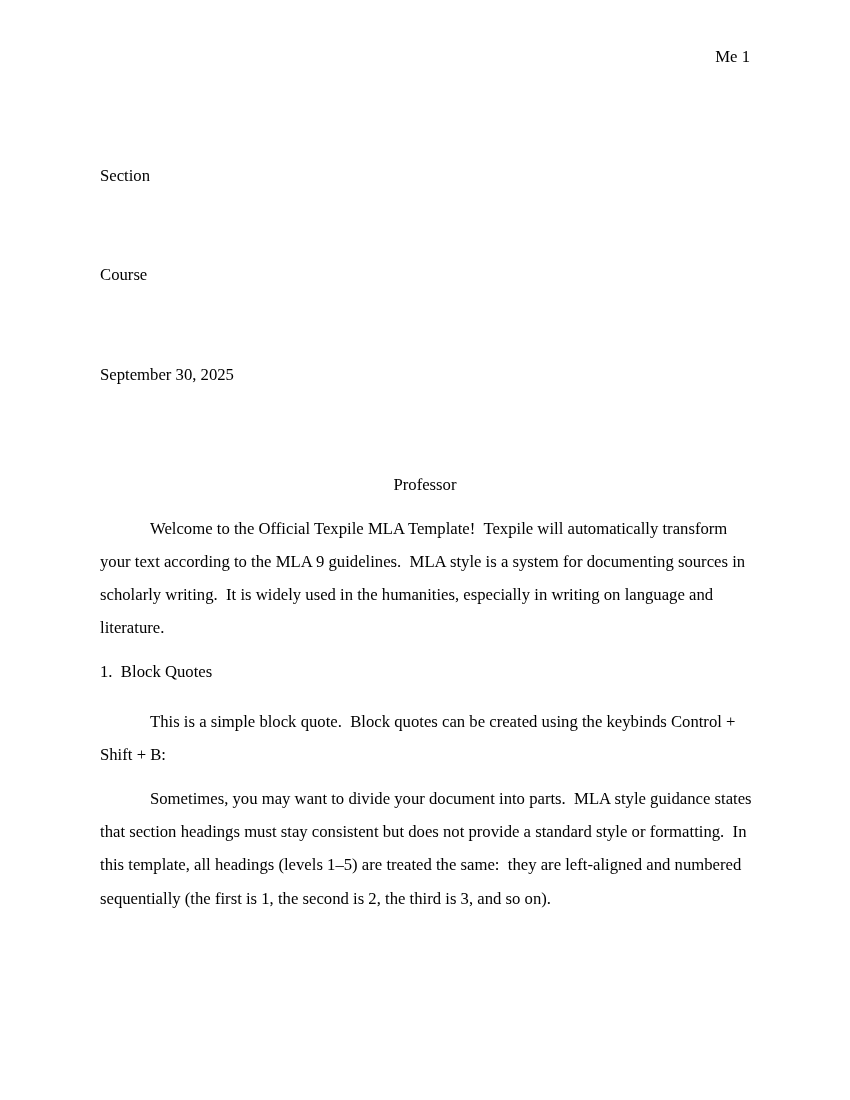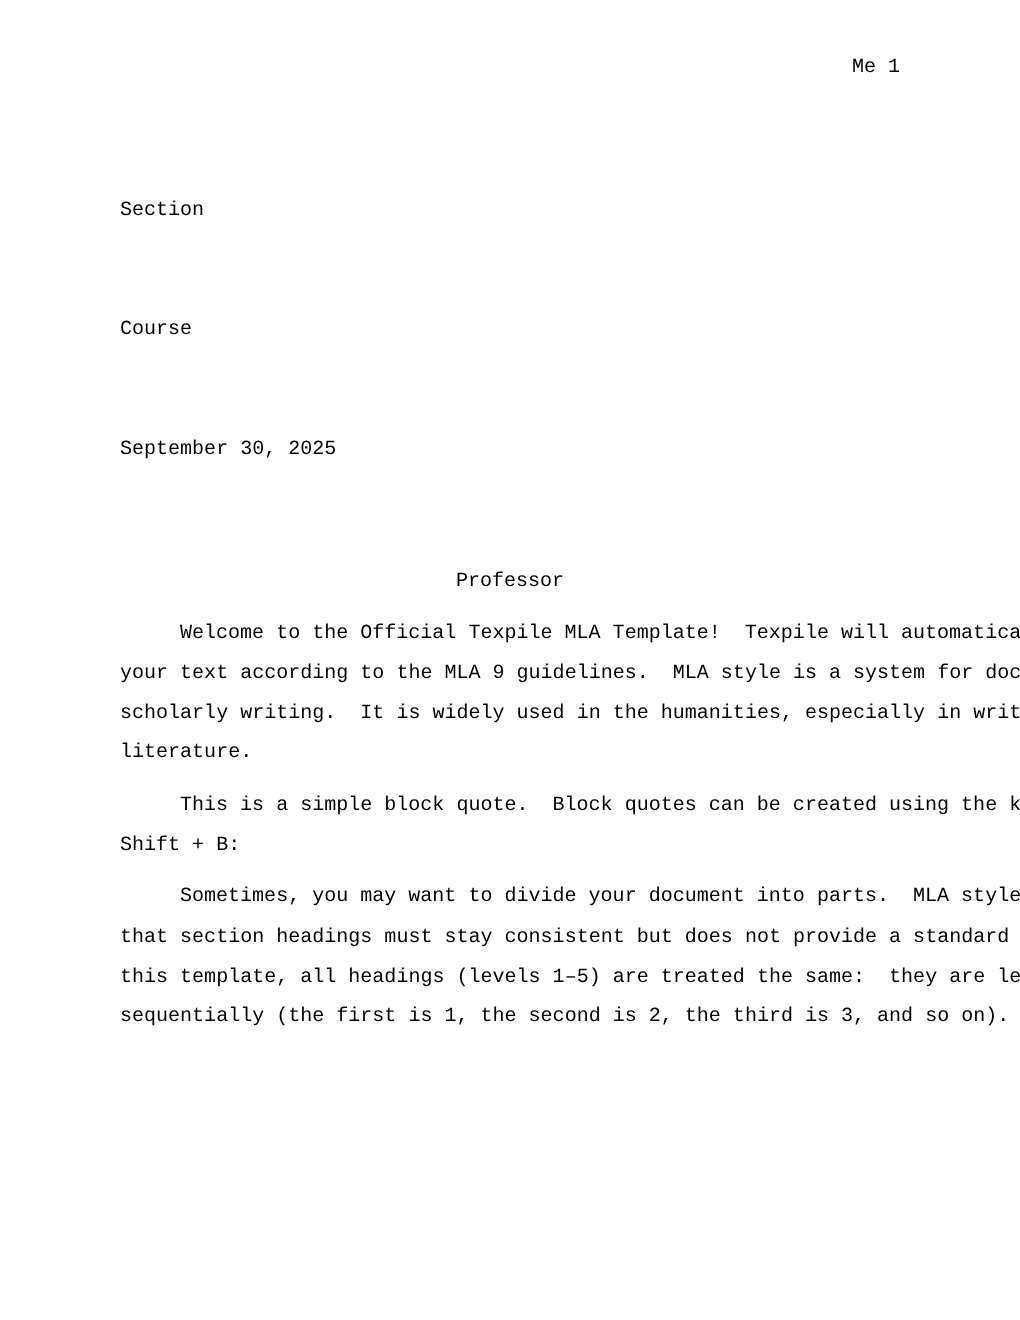--- a/index.html
+++ b/index.html
@@ -6,21 +6,21 @@
     margin: 0;
     padding: 0;
     background: #ffffff;
   }
   .page {
     position: relative;
     width: 850px;
     height: 1100px;
     background: #ffffff;
     color: #000000;
-    font-family: Liberation Mono, monospace;
+    font-family: Liberation Serif, serif;
     font-size: 16.7px;
     overflow: hidden;
   }
   .running-head {
     position: absolute;
     top: 49px;
     right: 100px;
     line-height: 1;
     white-space: pre;
   }
@@ -69,20 +69,21 @@
       <div>September 30, 2025</div>
     </div>
 
     <div class="doc-title">Professor</div>
 
     <div class="para">Welcome to the Official Texpile MLA Template!  Texpile will automatically transform
 your text according to the MLA 9 guidelines.  MLA style is a system for documenting sources in
 scholarly writing.  It is widely used in the humanities, especially in writing on language and
 literature.</div>
 
+    <div class="section-heading">1.  Block Quotes</div>
 
     <div class="para">This is a simple block quote.  Block quotes can be created using the keybinds Control +
 Shift + B:</div>
 
 
 
     <div class="para">Sometimes, you may want to divide your document into parts.  MLA style guidance states
 that section headings must stay consistent but does not provide a standard style or formatting.  In
 this template, all headings (levels 1–5) are treated the same:  they are left-aligned and numbered
 sequentially (the first is 1, the second is 2, the third is 3, and so on).</div>

